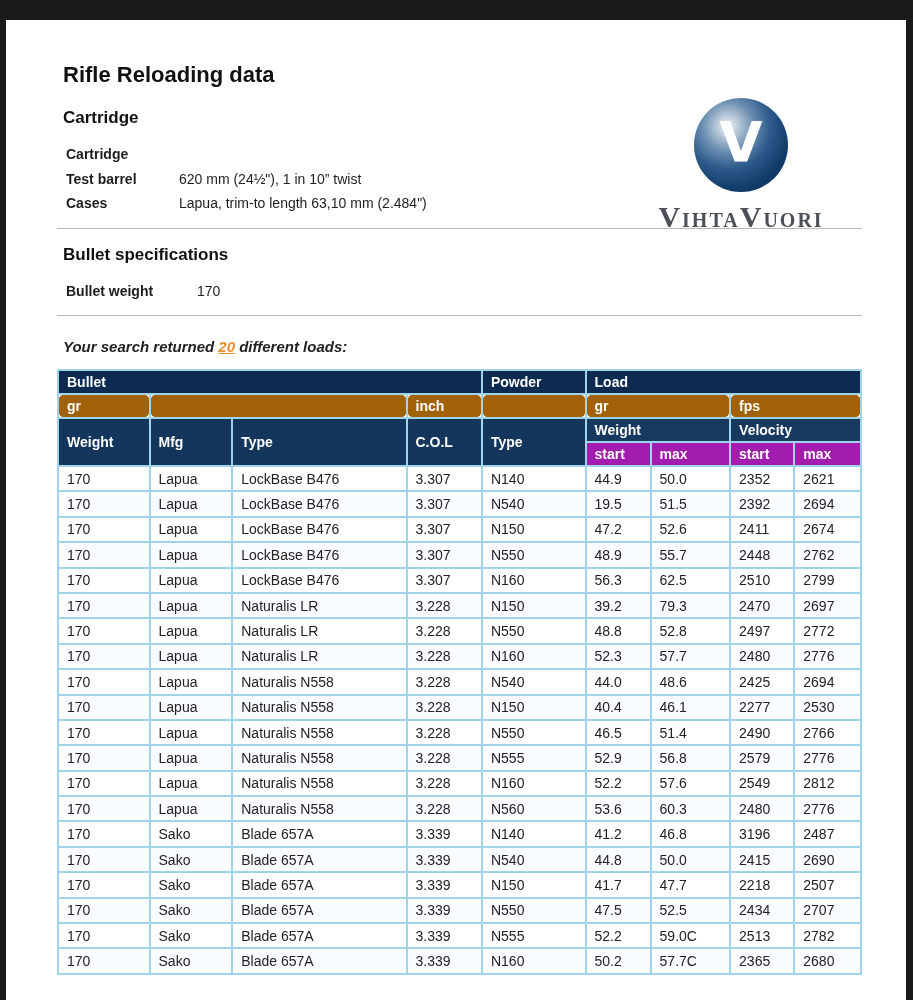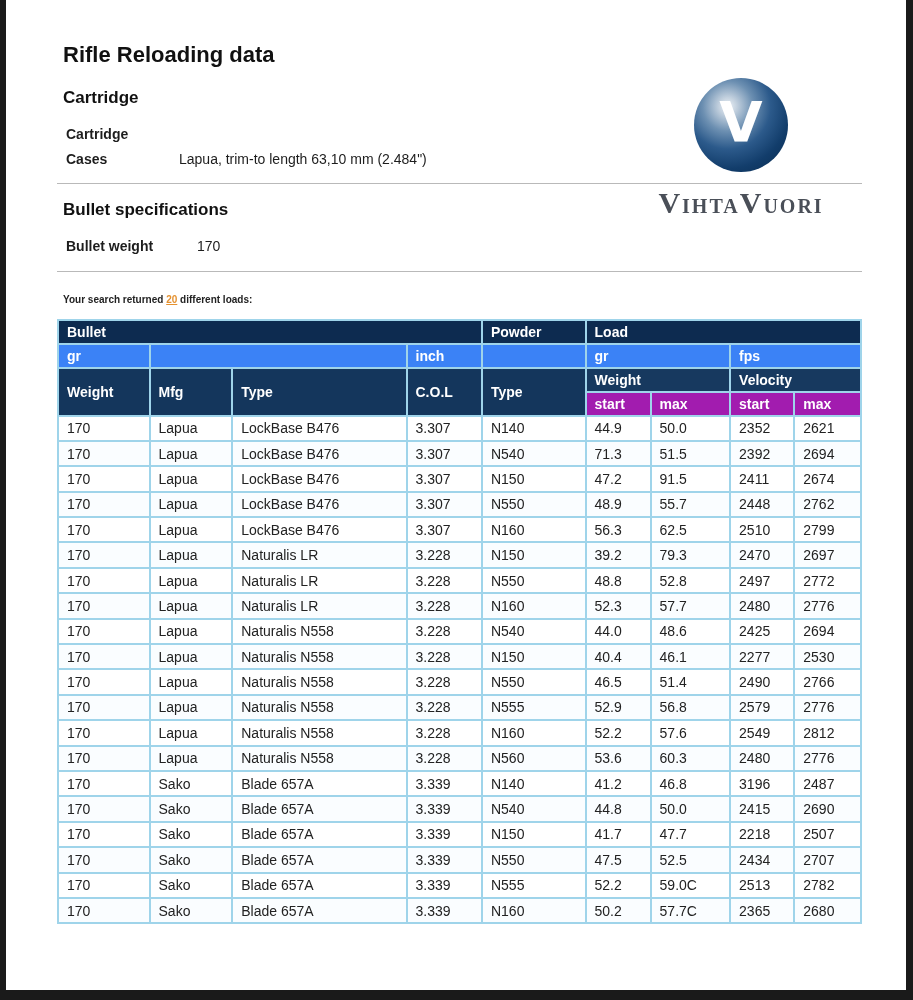--- a/index.html
+++ b/index.html
@@ -13,52 +13,52 @@
     width: 913px; height: 1000px;
     background: #1a1a1a;
     overflow: hidden;
   }
   .page {
     position: relative;
     margin: 0 7px 0 6px;
     width: 900px; height: 990px;
     background: #ffffff;
   }
-  .content { padding: 42px 44px 0 51px; }
+  .content { padding: 42px 44px 0 51px; margin-top: 20px; }
 
   h1.page-title { font-size: 22px; font-weight: bold; color: #111; margin: 0 6px 20px 6px; }
   h2.section-heading { font-size: 17px; font-weight: bold; color: #111; margin: 0 6px 14px 6px; }
 
   .info-table { margin: 6px 0 8px 0; }
   .info-row { display: flex; line-height: 24.5px; font-size: 14px; }
   .info-row .label { width: 122px; font-weight: bold; padding-left: 9px; }
   .info-row .value { flex: 1; }
   .bullet-info .label { width: 140px; }
 
   hr.rule { border: none; border-top: 1px solid #b9b9b9; margin: 12px 0 16px 0; }
 
-  .search-line { font-size: 10px; font-weight: bold; margin: 22px 6px 14px 6px; color: #222; }
+  .search-line { font-size: 15px; font-weight: bold; margin: 22px 6px 14px 6px; color: #222; font-style: italic; }
   .search-line a.count-link { color: #e5912f; text-decoration: underline; cursor: pointer; }
 
   
   .logo { position: absolute; top: 78px; right: 40px; width: 250px; text-align: center; }
   .logo-sphere {
     position: relative;
     width: 94px; height: 94px; border-radius: 50%;
     margin: 0 auto;
     background: radial-gradient(circle at 36% 30%,
       #edf2f7 0%, #c2d0de 10%, #6d90b2 28%, #2c5a8b 48%, #123d6b 70%, #0c3158 88%, #15406c 100%);
   }
   .logo-sphere .logo-v {
     position: absolute; left: 0; right: 0; top: 11px;
     font-family: "DejaVu Sans", sans-serif;
     font-weight: bold; font-size: 56px; line-height: 66px; color: #ffffff;
   }
   .logo-word {
-    margin-top: 14px;
+    margin-top: 8px;
     font-family: "Liberation Serif", "DejaVu Serif", serif;
     font-weight: 600; color: #4a4f58;
     font-size: 20px; letter-spacing: 2px; white-space: nowrap;
   }
   .logo-word .big { font-size: 30px; }
 
   
   table.loads {
     width: 100%;
     border-collapse: collapse;
@@ -69,21 +69,21 @@
     border: 2px solid #9fd4ea;
     text-align: left;
     vertical-align: middle;
   }
   table.loads th {
     color: #ffffff; font-weight: bold;
     padding: 3px 8px;
     height: 24px;
   }
   th.hdr-group   { background: #0d2b50; }
-  th.hdr-units   { background: #3b82f6; }
+  th.hdr-units   { background: #a16207; border-radius: 8px; }
   th.hdr-col     { background: #14365c; }
   th.hdr-sub     { background: #17395f; }
   th.hdr-minmax  { background: #a21caf; }
   table.loads td {
     padding: 3px 8px;
     height: 25.4px;
     color: #222;
     background: #ffffff;
   }
   table.loads tbody tr:nth-child(even) td { background: #fafdff; }
@@ -113,20 +113,24 @@
 
     <div class="content">
 
       <h1 class="page-title">Rifle Reloading data</h1>
 
       <h2 class="section-heading">Cartridge</h2>
 
       <div class="info-table">
         <div class="info-row">
           <div class="label">Cartridge</div>
+        </div>
+        <div class="info-row">
+          <div class="label">Test barrel</div>
+          <div class="value">620 mm (24½"), 1 in 10” twist</div>
         </div>
         <div class="info-row">
           <div class="label">Cases</div>
           <div class="value">Lapua, trim-to length 63,10 mm (2.484")</div>
         </div>
       </div>
 
       <hr class="rule">
 
       <h2 class="section-heading">Bullet specifications</h2>
@@ -195,33 +199,33 @@
               <td>50.0</td>
               <td>2352</td>
               <td>2621</td>
             </tr>
             <tr>
               <td>170</td>
               <td>Lapua</td>
               <td>LockBase B476</td>
               <td>3.307</td>
               <td>N540</td>
-              <td>71.3</td>
+              <td>19.5</td>
               <td>51.5</td>
               <td>2392</td>
               <td>2694</td>
             </tr>
             <tr>
               <td>170</td>
               <td>Lapua</td>
               <td>LockBase B476</td>
               <td>3.307</td>
               <td>N150</td>
               <td>47.2</td>
-              <td>91.5</td>
+              <td>52.6</td>
               <td>2411</td>
               <td>2674</td>
             </tr>
             <tr>
               <td>170</td>
               <td>Lapua</td>
               <td>LockBase B476</td>
               <td>3.307</td>
               <td>N550</td>
               <td>48.9</td>

